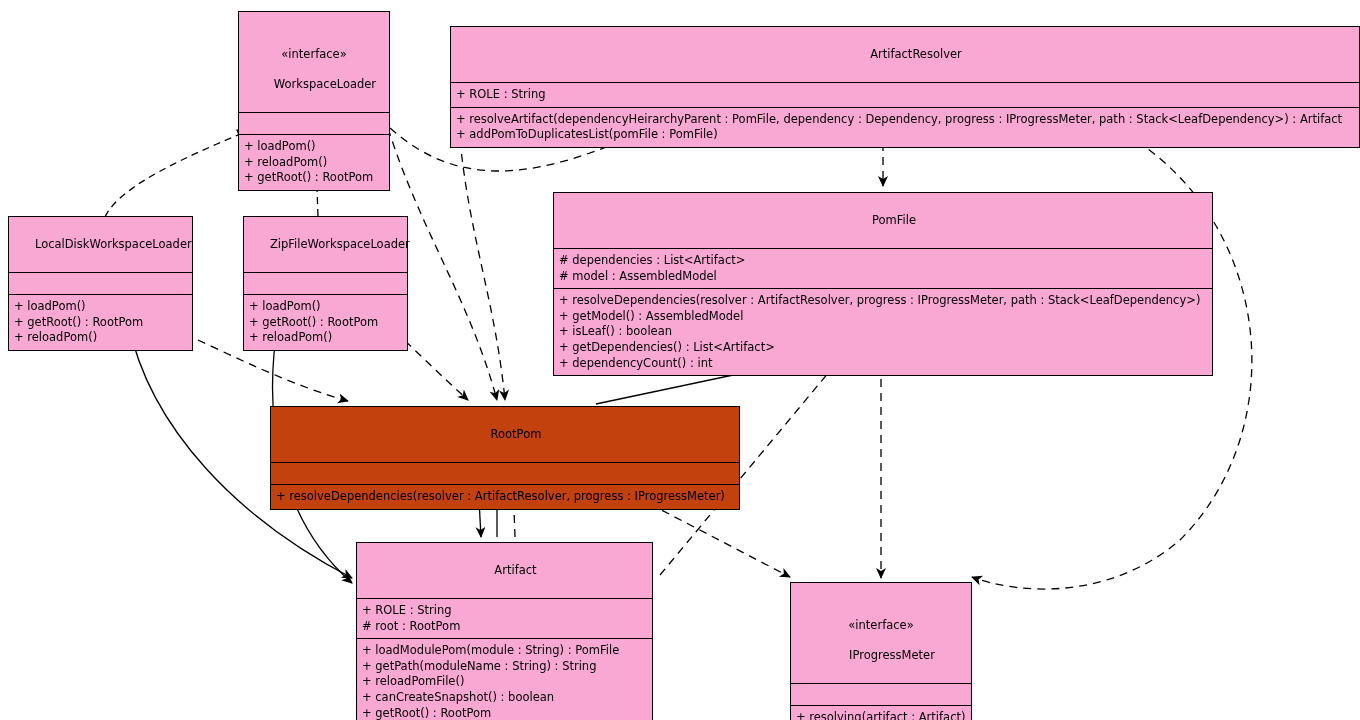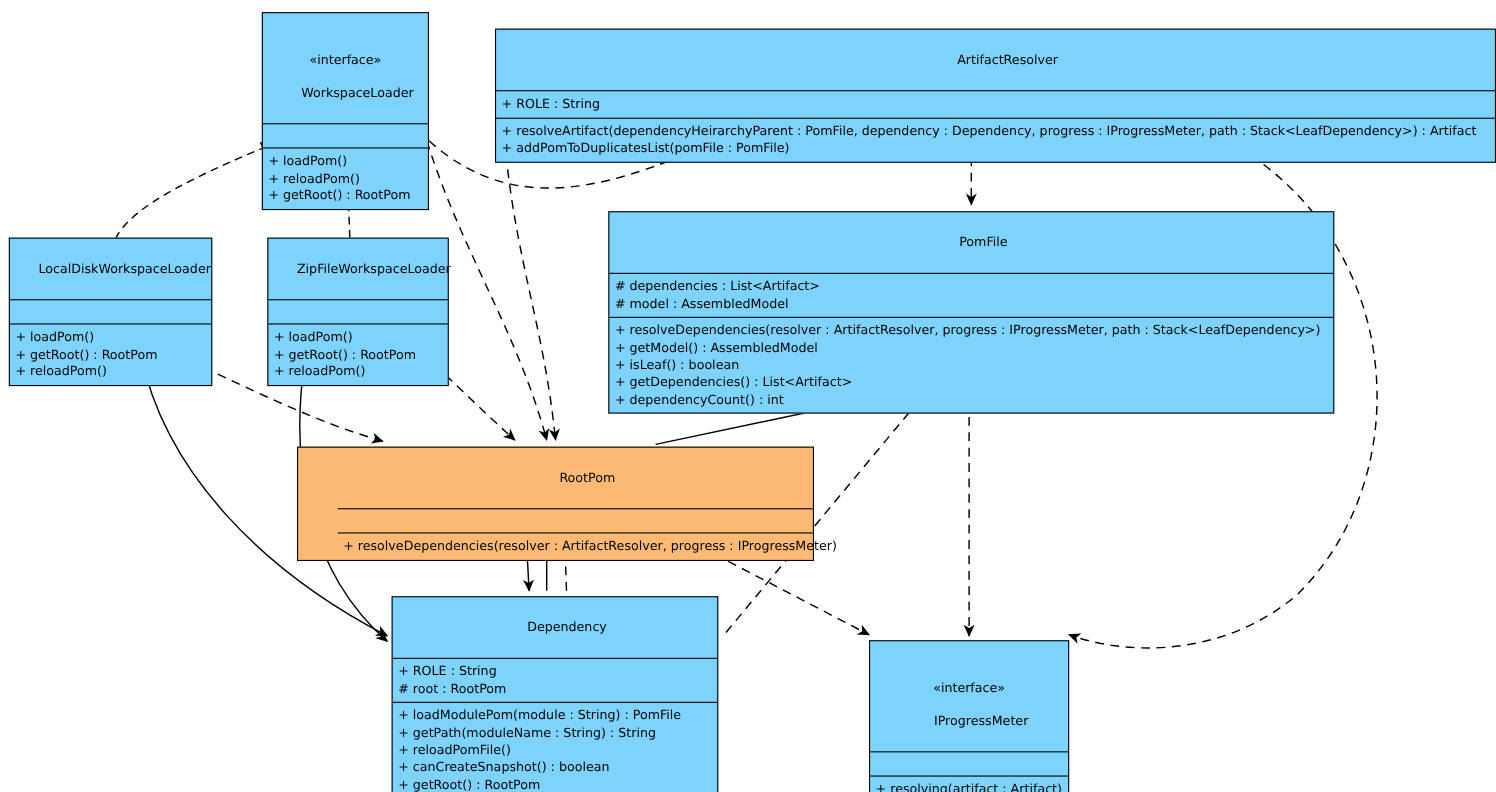--- a/index.html
+++ b/index.html
@@ -16,27 +16,26 @@
   }
   svg.edges {
     position: absolute;
     left: 0; top: 0;
     width: 1360px; height: 720px;
     pointer-events: none;
   }
   .umlbox {
     position: absolute;
     border: 1px solid #000000;
-    background: #7dd3fc;
+    background: #f9a8d4;
     box-sizing: border-box;
     z-index: 5;
   }
   .umlbox.highlight {
-    background: #fdba74;
-    padding-left: 36px;
+    background: #c2410c;
   }
   .cname {
     text-align: center;
     font-size: 11.5px;
     line-height: 15px;
     padding: 5px 4px 5px 4px;
     color: #000000;
     white-space: pre;
   }
   .cname .stereo {
@@ -185,21 +184,21 @@
       <span>RootPom</span>
     </div>
     <div class="attrs empty sep"></div>
     <div class="ops sep">
       <div class="memberline">+ resolveDependencies(resolver : ArtifactResolver, progress : IProgressMeter)</div>
     </div>
   </div>
 
   <div class="umlbox" style="left:356px; top:542px; width:297px;">
     <div class="cname">
-      <span>Dependency</span>
+      <span>Artifact</span>
     </div>
     <div class="attrs sep">
       <div class="memberline">+ ROLE : String</div>
       <div class="memberline"># root : RootPom</div>
     </div>
     <div class="ops sep">
       <div class="memberline">+ loadModulePom(module : String) : PomFile</div>
       <div class="memberline">+ getPath(moduleName : String) : String</div>
       <div class="memberline">+ reloadPomFile()</div>
       <div class="memberline">+ canCreateSnapshot() : boolean</div>

